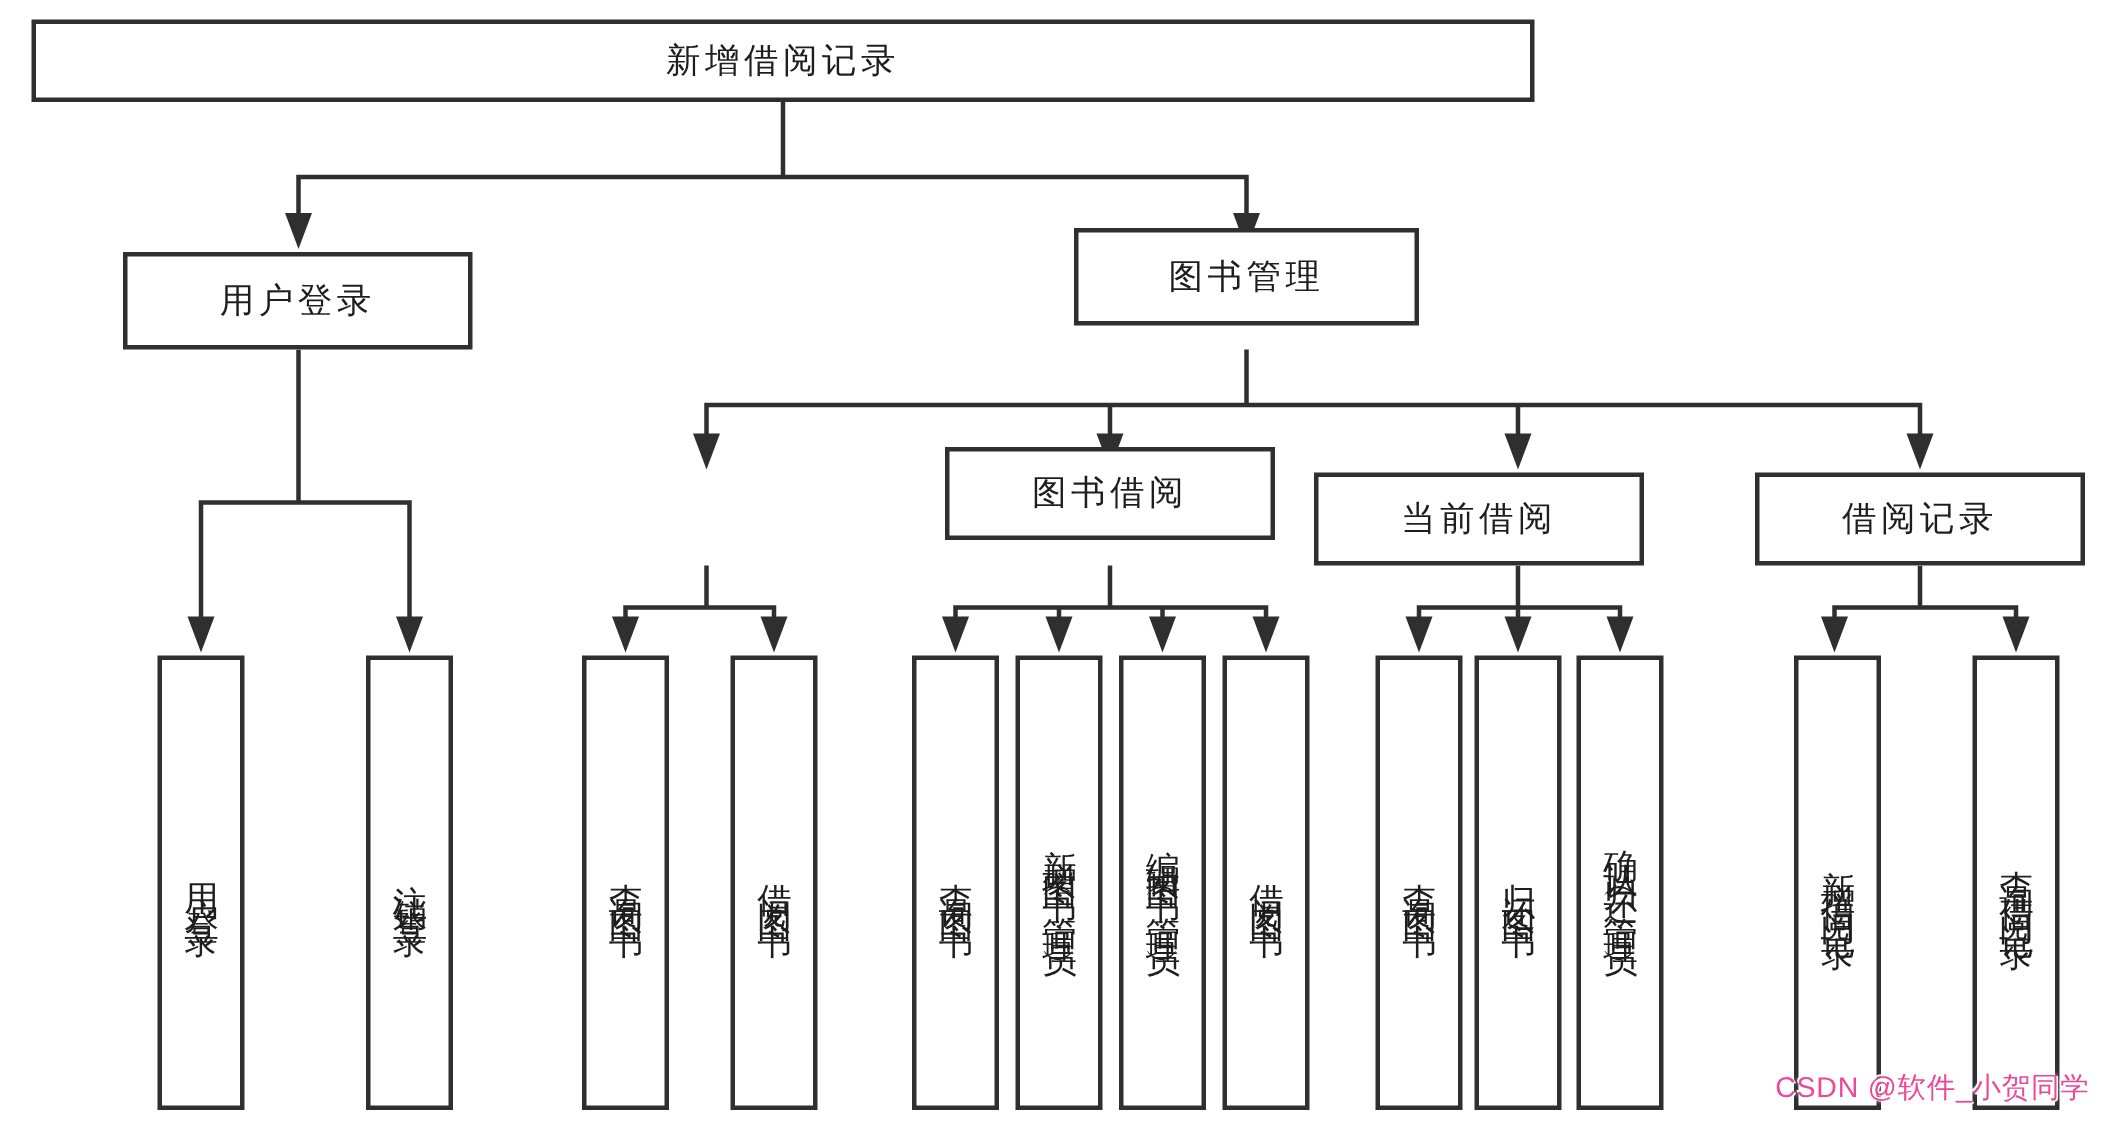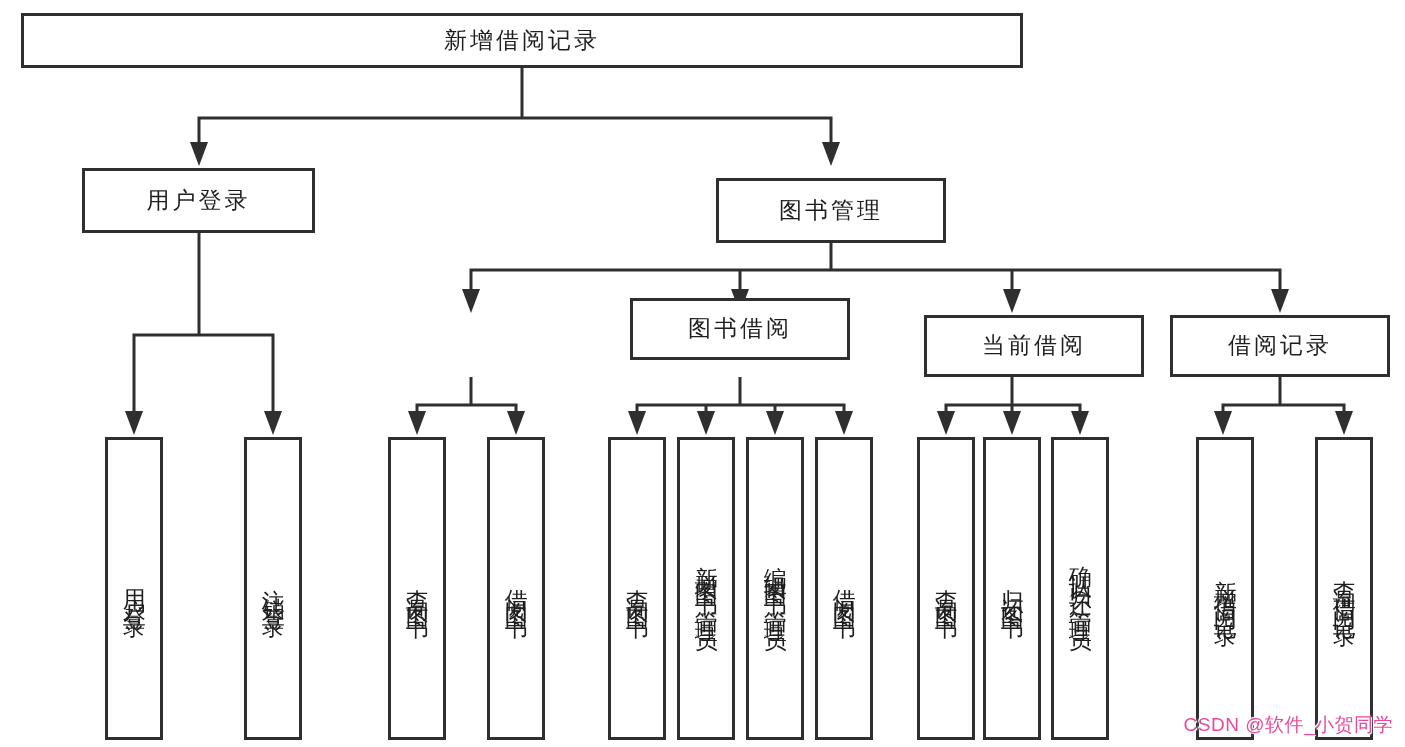--- a/index.html
+++ b/index.html
@@ -101,24 +101,24 @@
     <g>
       <path d="M1280 377 V405 M1223 418 V405 H1344 V418"></path>
       <polygon fill="#2f2f2f" stroke="none" points="1214,411 1232,411 1223,435"></polygon>
       <polygon fill="#2f2f2f" stroke="none" points="1335,411 1353,411 1344,435"></polygon>
     </g>
   </svg>
 
   <div class="node" style="left:21px; top:13px; width:1002px; height:55px;">新增借阅记录</div>
 
   <div class="node" style="left:82px; top:168px; width:233px; height:65px;">用户登录</div>
-  <div class="node" style="left:716px; top:178px; width:230px; height:65px;">图书管理</div>
+  <div class="node" style="left:716px; top:152px; width:230px; height:65px;">图书管理</div>
 
   <div class="node" style="left:630px; top:298px; width:220px; height:62px;">图书借阅</div>
-  <div class="node" style="left:924px; top:315px; width:220px; height:62px;">当前借阅</div>
+  <div class="node" style="left:876px; top:315px; width:220px; height:62px;">当前借阅</div>
   <div class="node" style="left:1170px; top:315px; width:220px; height:62px;">借阅记录</div>
 
   <div class="node leaf" style="left:105px; top:437px; width:58px; height:303px;">用户登录</div>
   <div class="node leaf" style="left:244px; top:437px; width:58px; height:303px;">注销登录</div>
 
   <div class="node leaf" style="left:388px; top:437px; width:58px; height:303px;">查询图书</div>
   <div class="node leaf" style="left:487px; top:437px; width:58px; height:303px;">借阅图书</div>
 
   <div class="node leaf" style="left:608px; top:437px; width:58px; height:303px;">查询图书</div>
   <div class="node leaf" style="left:677px; top:437px; width:58px; height:303px;">新增图书（管理员）</div>

